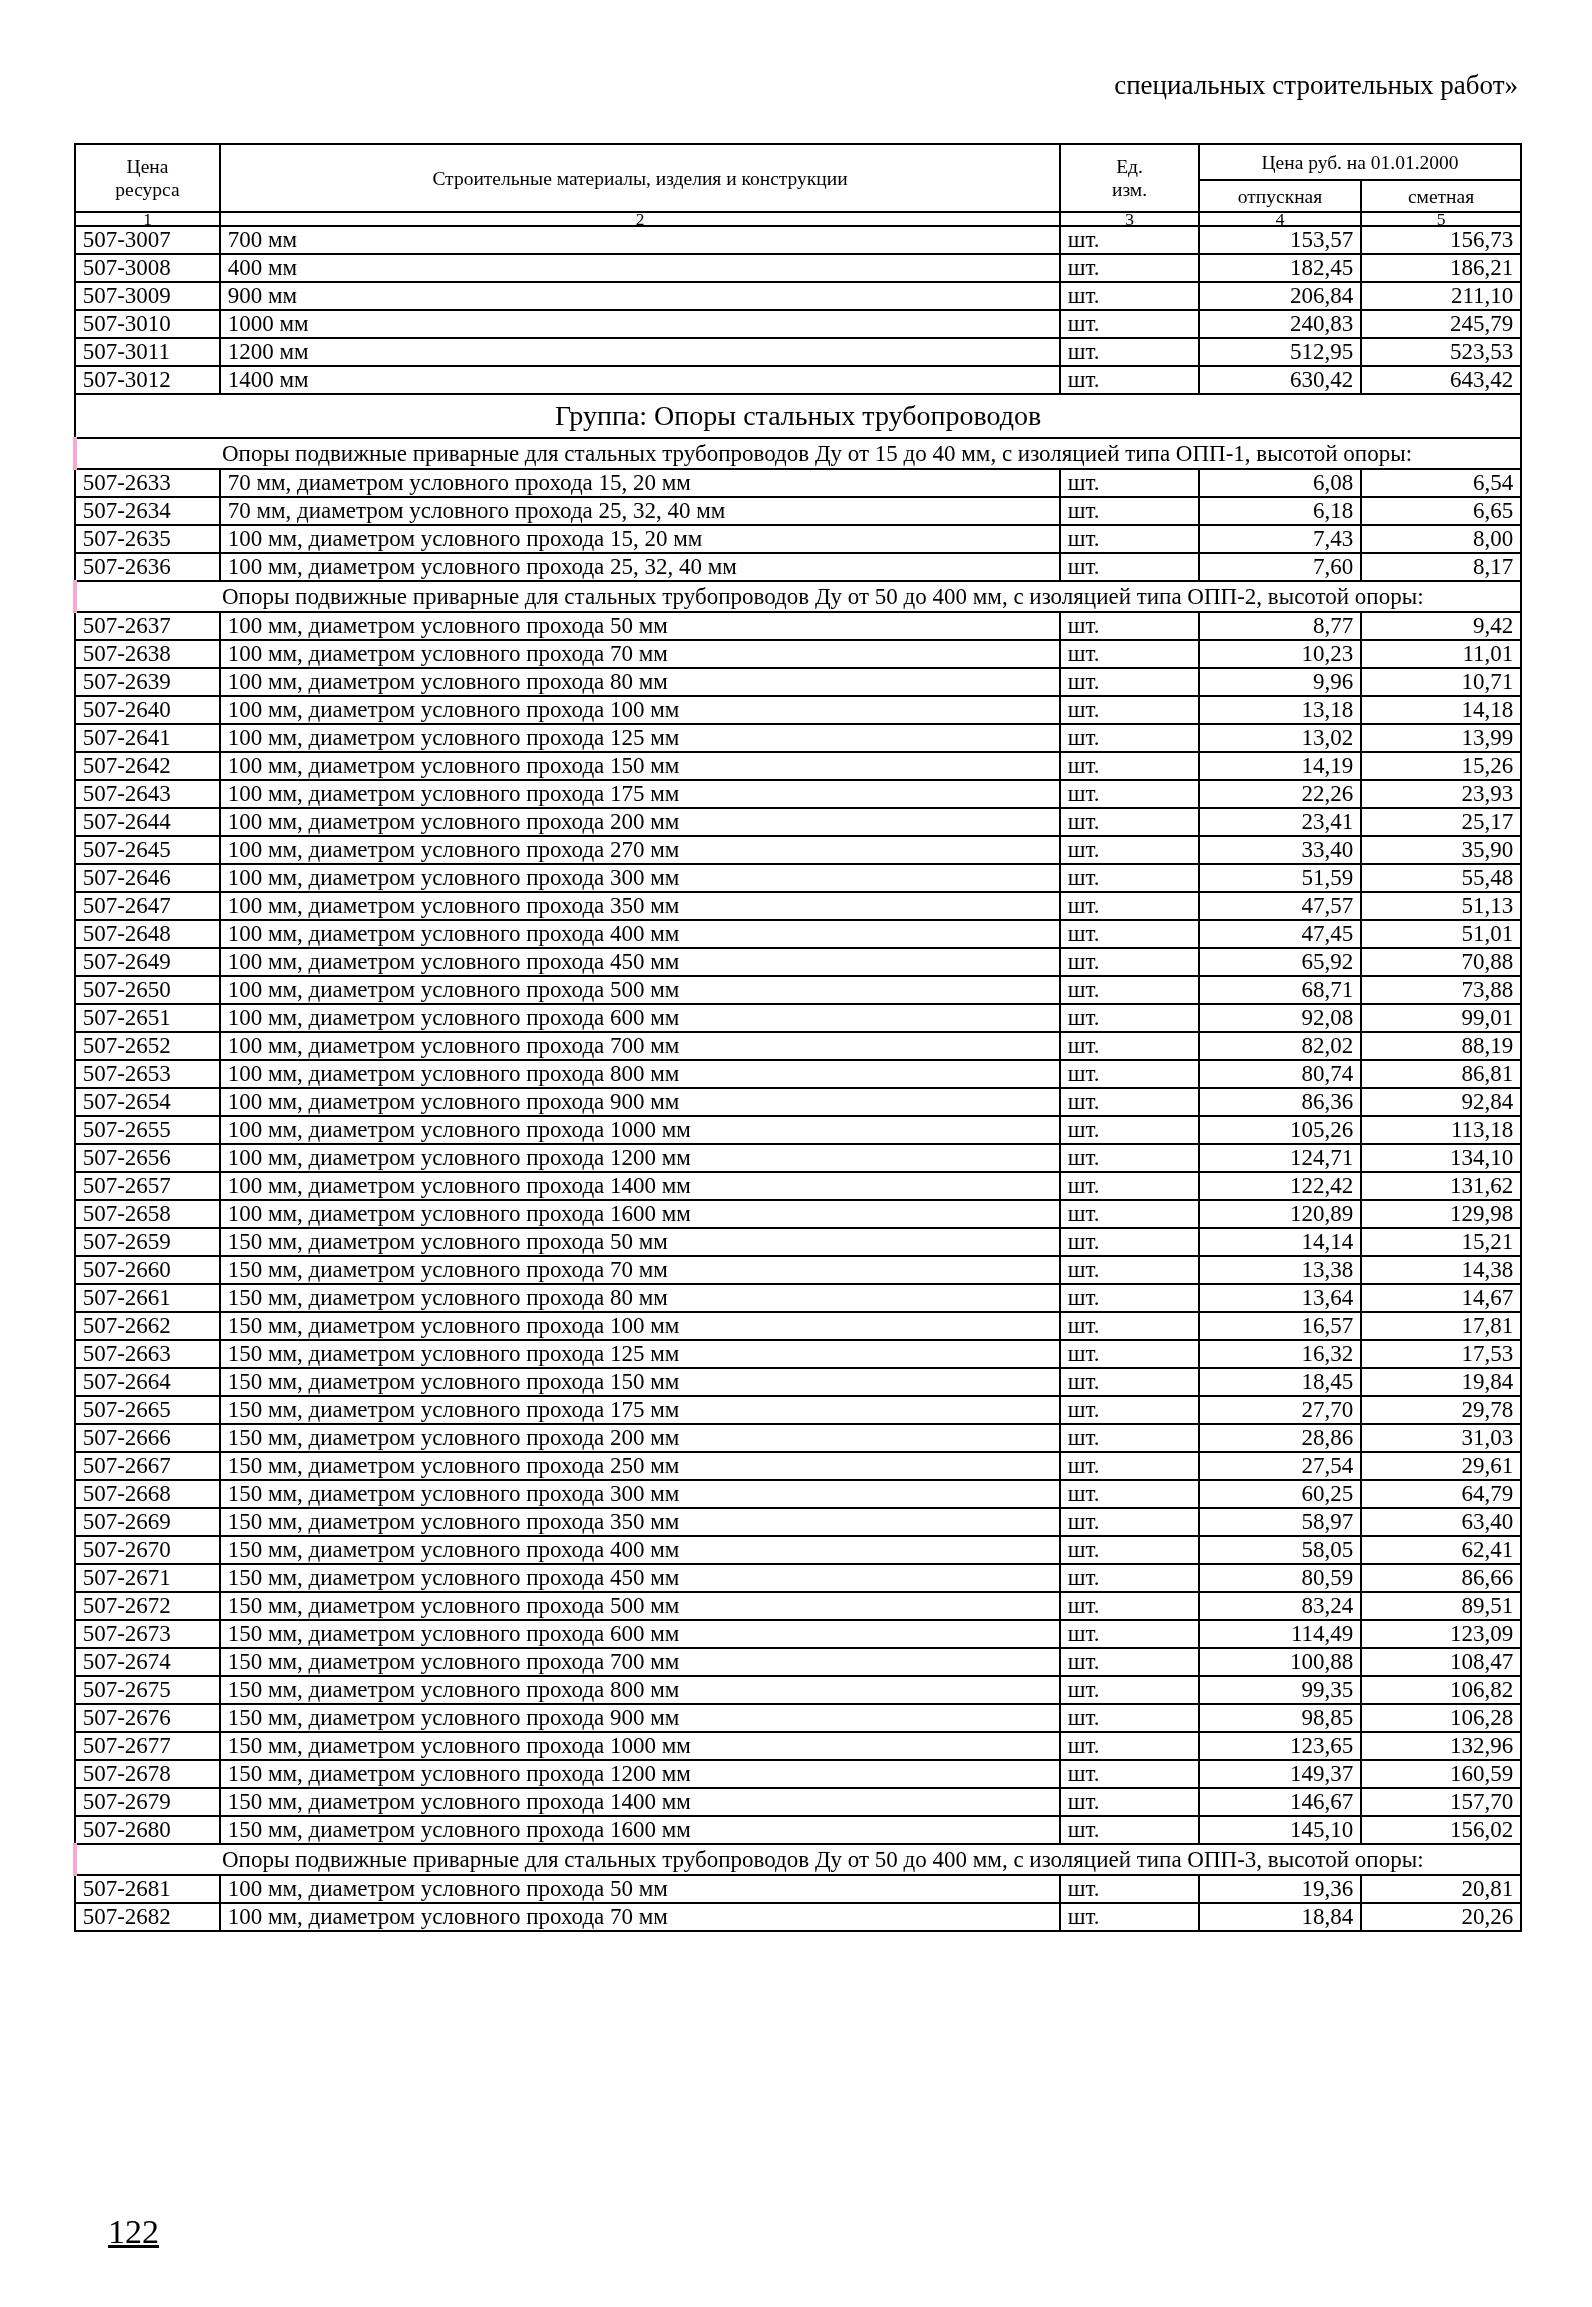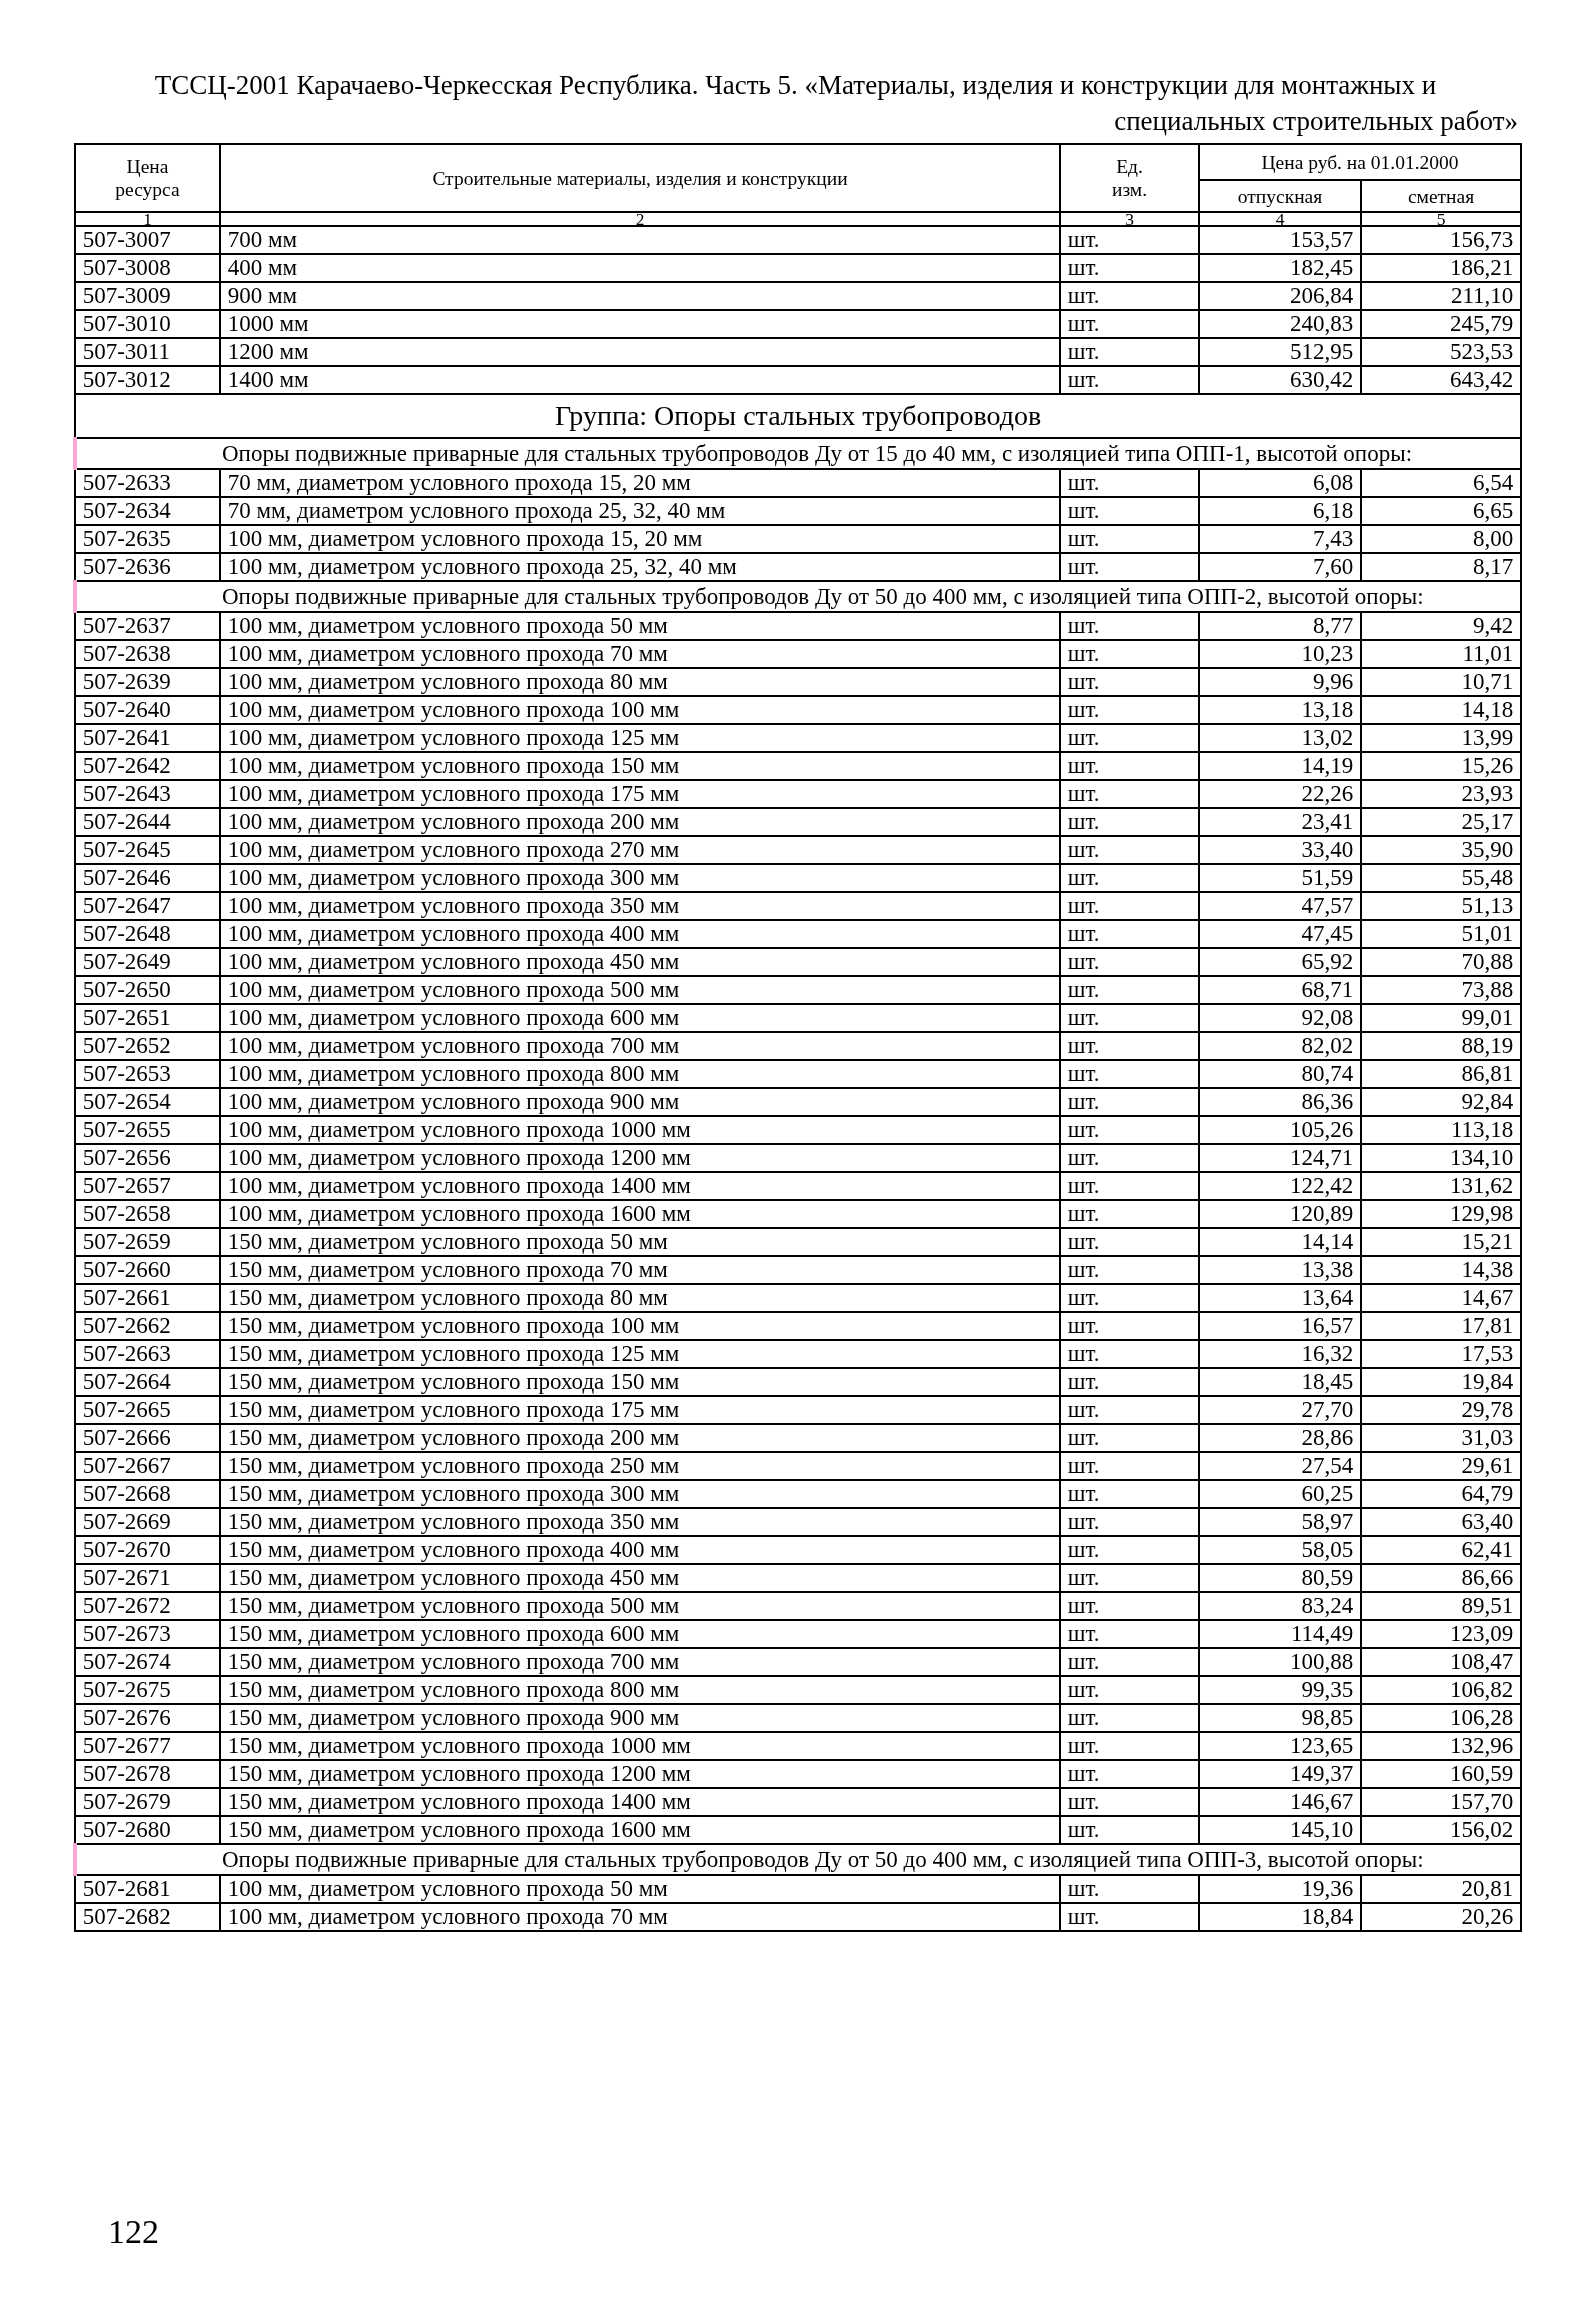--- a/index.html
+++ b/index.html
@@ -36,28 +36,27 @@
   td.unit { text-align: left; }
   td.num { text-align: right; padding-right: 5.4px; }
   tr.group td {
     height: 42px; text-align: center; font-weight: normal; font-size: 28px; line-height: 42px;
   }
   tr.sub td.subtext {
     white-space: normal; line-height: 29px; padding-left: 145px; padding-right: 27px; padding-top: 0; padding-bottom: 0;
     border-left: 4px solid #f9a8d4;
   }
   .page-num {
-    position: absolute; left: 108px; top: 2213px; font-size: 34px;
+    position: absolute; left: 108px; top: 2213px; font-size: 34px; text-decoration: underline;
   }
 </style>
 </head>
 <body>
 
 <div class="title">
-  <span>ТССЦ-2001 Карачаево-Черкесская Республика. Часть 5. «Материалы, изделия и конструкции для монтажных и</span>
   <span class="l2">специальных строительных работ»</span>
 </div>
 
 <table class="grid">
   <colgroup>
     <col class="c-code">
       <col class="c-desc">
       <col class="c-unit">
       <col class="c-p1">
       <col class="c-p2">

